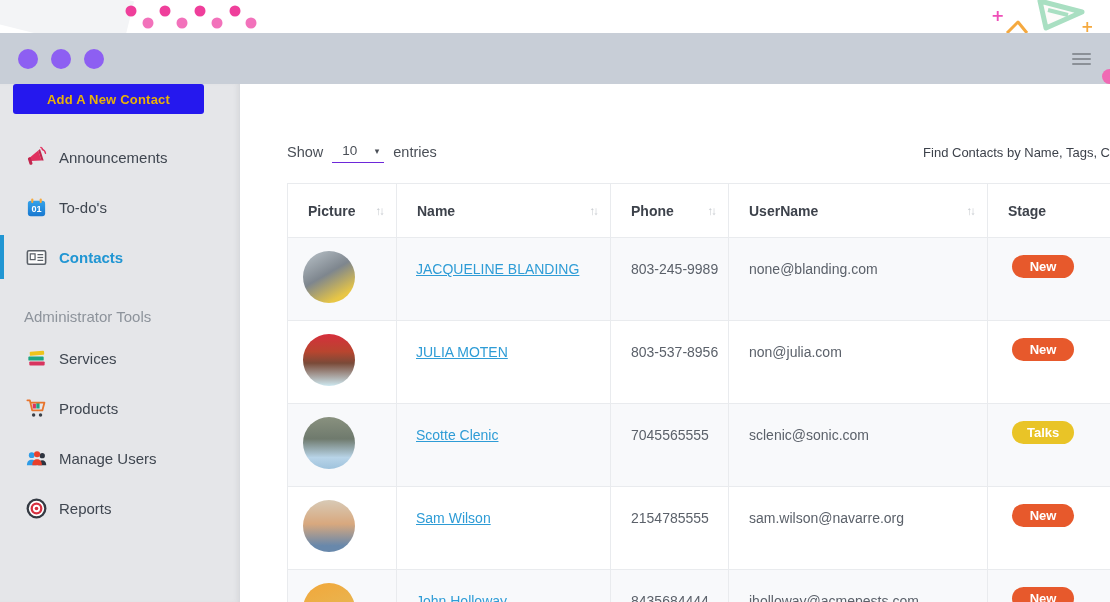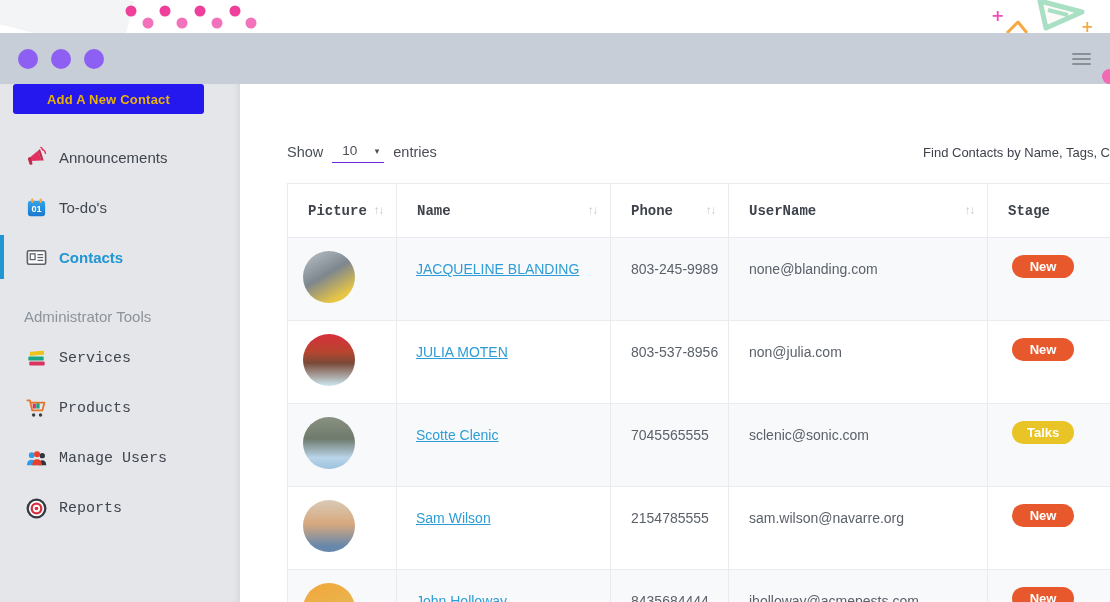--- a/index.html
+++ b/index.html
@@ -37,21 +37,21 @@
   
   .toolbar { display:flex; align-items:center; padding-left:47px; margin-top:57px; }
   .show-group { display:flex; align-items:center; gap:9px; font-size:14.5px; color:#4a4f57; }
   .page-size { display:inline-flex; align-items:center; justify-content:space-between; min-width:52px;
     border-bottom:1px solid #6d28d9; padding:2px 5px 4px 10px; cursor:pointer; color:#4a4f57; font-size:13.5px; }
   .caret { font-size:9px; color:#4a4f57; }
   .search-label { margin-left:auto; font-size:13px; color:#3d424b; white-space:nowrap; }
   
   table { border-collapse:collapse; table-layout:fixed; width:880px; margin:20px 0 0 47px; background:#fff; }
   th, td { border:1px solid #e9ebee; }
-  th { height:54px; font-size:14px; font-weight:bold; color:#3d424b; text-align:left; padding:0 13px 0 20px;font-family:Liberation Mono, monospace; }
+  th { height:54px; font-size:14px; font-weight:bold; color:#3d424b; text-align:left; padding:0 13px 0 20px; }
   th .hwrap { display:flex; justify-content:space-between; align-items:center; }
   .sort { color:#c4c8cd; font-size:11.5px; letter-spacing:-2px; font-weight:normal; cursor:pointer; }
   tbody tr { height:83px; }
   tbody tr:nth-child(odd) { background:#f8f9fb; }
   td { vertical-align:top; font-size:14px; color:#5b616a; }
   td.c-picture { padding:13px 0 0 15px; }
   td.c-name { padding:23px 0 0 19px; }
   td.c-phone { padding:23px 0 0 20px; }
   td.c-username { padding:23px 0 0 20px; }
   td.c-stage { padding:17px 0 0 24px; }
@@ -157,21 +157,21 @@
             <line x1="13" y1="12" x2="19" y2="12" stroke="#5b6168" stroke-width="1.3"></line>
             <line x1="13" y1="15" x2="19" y2="15" stroke="#5b6168" stroke-width="1.3"></line>
           </svg>
         </span>
         <span>Contacts</span>
       </div>
     </div>
 
     <div class="section-label">Administrator Tools</div>
 
-    <div class="nav" style="margin-top:0;font-family:Liberation Mono, monospace;">
+    <div class="nav" style="margin-top:0;">
       <div class="nav-item">
         <span class="ico">
           <svg width="23" height="23" viewBox="0 0 24 24">
             <rect x="5" y="4.5" width="15" height="4.2" rx="1" fill="#ecc31c" transform="rotate(-5 12 7)"></rect>
             <rect x="3.5" y="10" width="16" height="4.2" rx="1" fill="#1ca583"></rect>
             <rect x="4.5" y="15" width="16" height="4.2" rx="1" fill="#d8345f"></rect>
           </svg>
         </span>
         <span>Services</span>
       </div>

